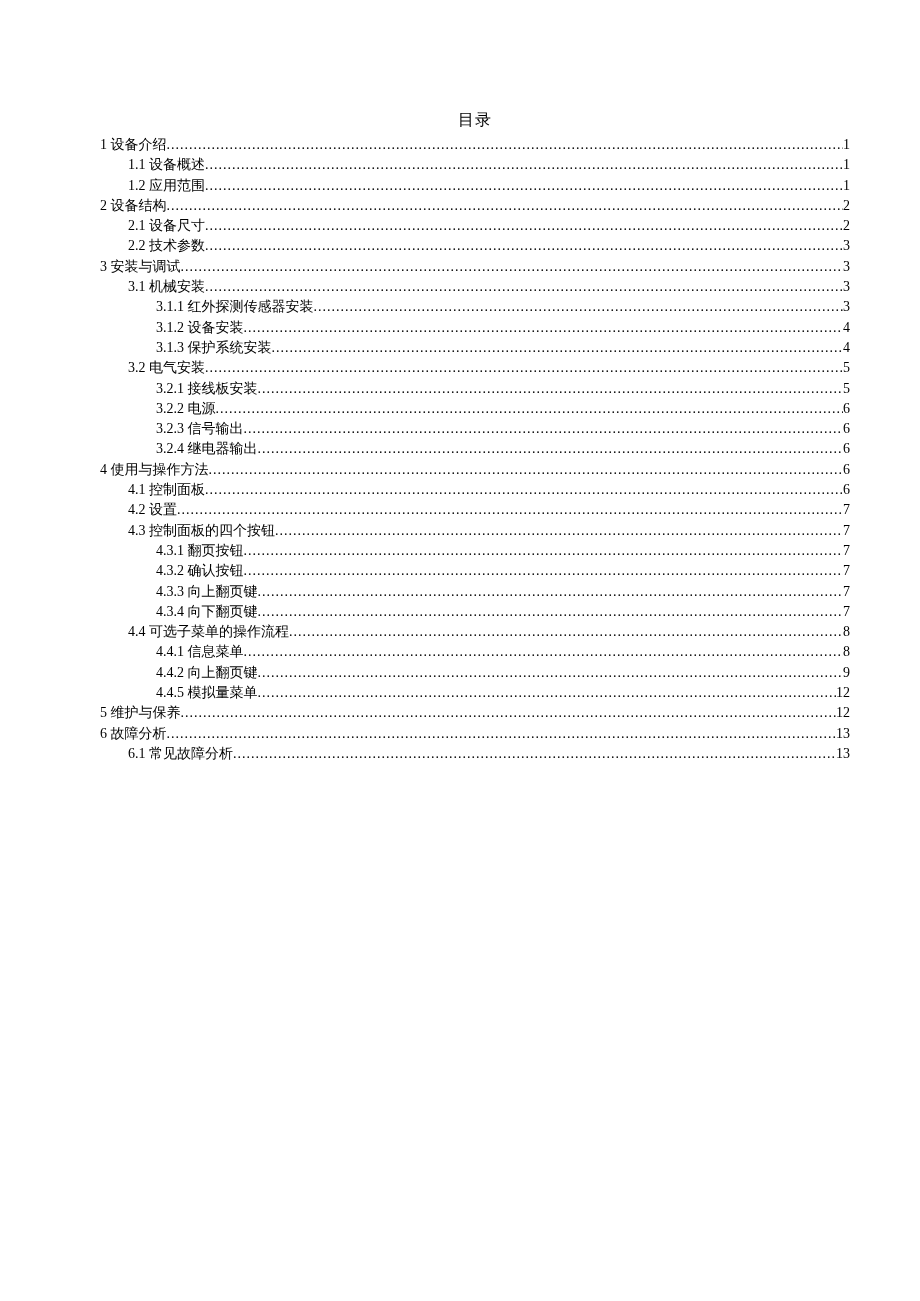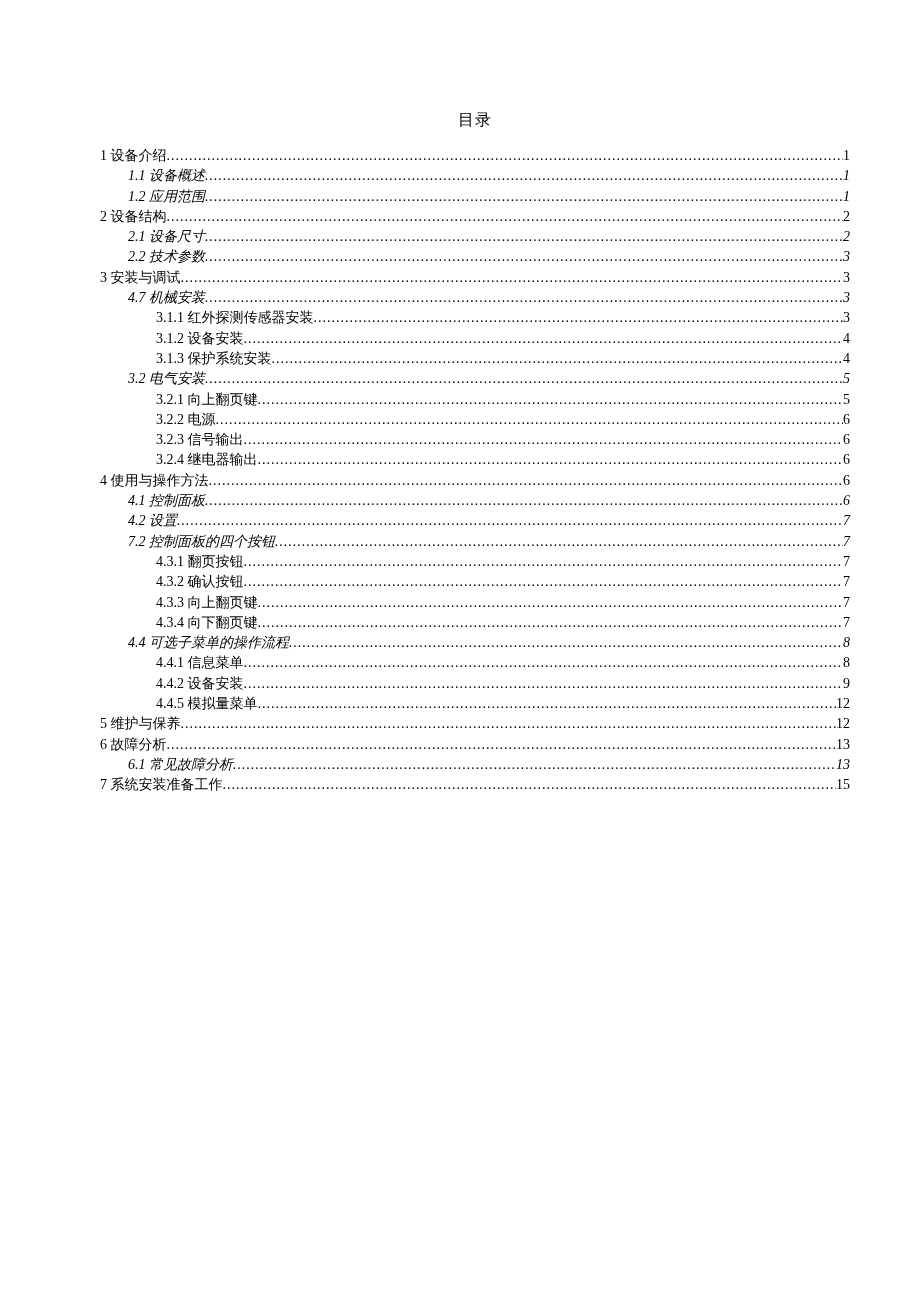--- a/index.html
+++ b/index.html
@@ -12,21 +12,21 @@
       height: 1301px;
       background: #ffffff;
       font-family: "SimSun", "宋体", serif;
       font-size: 14px;
       color: #000000;
       padding: 110px 70px 0 100px;
     }
     .title {
       text-align: center;
       font-size: 16px;
-      margin-bottom: 15px;
+      margin-bottom: 4px;
       letter-spacing: 1px;
     }
     .toc {
       line-height: 1.45;
     }
     .toc-row {
       display: flex;
       align-items: baseline;
       white-space: nowrap;
     }
@@ -38,21 +38,21 @@
       overflow: hidden;
       letter-spacing: 1px;
     }
     .toc-dots::before {
       content: "..........................................................................................................................................................................................................................................................................................";
     }
     .toc-page {
       flex-shrink: 0;
     }
     .indent-0 { padding-left: 0; }
-    .indent-1 { padding-left: 28px; font-style: italic; }
+    .indent-1 { padding-left: 28px; }
     .indent-2 { padding-left: 56px; text-align: right; }
   </style>
 </head>
 <body>
 
 <div class="title">目录</div>
 <div class="toc" id="toc-container">
     <div class="toc-row indent-0">
       <span class="toc-label">1 设备介绍</span>
       <span class="toc-dots"></span>
@@ -82,21 +82,21 @@
       <span class="toc-label">2.2 技术参数</span>
       <span class="toc-dots"></span>
       <span class="toc-page">3</span>
     </div>
     <div class="toc-row indent-0">
       <span class="toc-label">3 安装与调试</span>
       <span class="toc-dots"></span>
       <span class="toc-page">3</span>
     </div>
     <div class="toc-row indent-1">
-      <span class="toc-label">4.7 机械安装</span>
+      <span class="toc-label">3.1 机械安装</span>
       <span class="toc-dots"></span>
       <span class="toc-page">3</span>
     </div>
     <div class="toc-row indent-2">
       <span class="toc-label">3.1.1 红外探测传感器安装</span>
       <span class="toc-dots"></span>
       <span class="toc-page">3</span>
     </div>
     <div class="toc-row indent-2">
       <span class="toc-label">3.1.2 设备安装</span>
@@ -107,21 +107,21 @@
       <span class="toc-label">3.1.3 保护系统安装</span>
       <span class="toc-dots"></span>
       <span class="toc-page">4</span>
     </div>
     <div class="toc-row indent-1">
       <span class="toc-label">3.2 电气安装</span>
       <span class="toc-dots"></span>
       <span class="toc-page">5</span>
     </div>
     <div class="toc-row indent-2">
-      <span class="toc-label">3.2.1 向上翻页键</span>
+      <span class="toc-label">3.2.1 接线板安装</span>
       <span class="toc-dots"></span>
       <span class="toc-page">5</span>
     </div>
     <div class="toc-row indent-2">
       <span class="toc-label">3.2.2 电源</span>
       <span class="toc-dots"></span>
       <span class="toc-page">6</span>
     </div>
     <div class="toc-row indent-2">
       <span class="toc-label">3.2.3 信号输出</span>
@@ -142,21 +142,21 @@
       <span class="toc-label">4.1 控制面板</span>
       <span class="toc-dots"></span>
       <span class="toc-page">6</span>
     </div>
     <div class="toc-row indent-1">
       <span class="toc-label">4.2 设置</span>
       <span class="toc-dots"></span>
       <span class="toc-page">7</span>
     </div>
     <div class="toc-row indent-1">
-      <span class="toc-label">7.2 控制面板的四个按钮</span>
+      <span class="toc-label">4.3 控制面板的四个按钮</span>
       <span class="toc-dots"></span>
       <span class="toc-page">7</span>
     </div>
     <div class="toc-row indent-2">
       <span class="toc-label">4.3.1 翻页按钮</span>
       <span class="toc-dots"></span>
       <span class="toc-page">7</span>
     </div>
     <div class="toc-row indent-2">
       <span class="toc-label">4.3.2 确认按钮</span>
@@ -177,21 +177,21 @@
       <span class="toc-label">4.4 可选子菜单的操作流程</span>
       <span class="toc-dots"></span>
       <span class="toc-page">8</span>
     </div>
     <div class="toc-row indent-2">
       <span class="toc-label">4.4.1 信息菜单</span>
       <span class="toc-dots"></span>
       <span class="toc-page">8</span>
     </div>
     <div class="toc-row indent-2">
-      <span class="toc-label">4.4.2 设备安装</span>
+      <span class="toc-label">4.4.2 向上翻页键</span>
       <span class="toc-dots"></span>
       <span class="toc-page">9</span>
     </div>
     <div class="toc-row indent-2">
       <span class="toc-label">4.4.5 模拟量菜单</span>
       <span class="toc-dots"></span>
       <span class="toc-page">12</span>
     </div>
     <div class="toc-row indent-0">
       <span class="toc-label">5 维护与保养</span>
@@ -200,19 +200,14 @@
     </div>
     <div class="toc-row indent-0">
       <span class="toc-label">6 故障分析</span>
       <span class="toc-dots"></span>
       <span class="toc-page">13</span>
     </div>
     <div class="toc-row indent-1">
       <span class="toc-label">6.1 常见故障分析</span>
       <span class="toc-dots"></span>
       <span class="toc-page">13</span>
-    </div>
-    <div class="toc-row indent-0">
-      <span class="toc-label">7 系统安装准备工作</span>
-      <span class="toc-dots"></span>
-      <span class="toc-page">15</span>
     </div>
   </div>
 
 </body></html>

